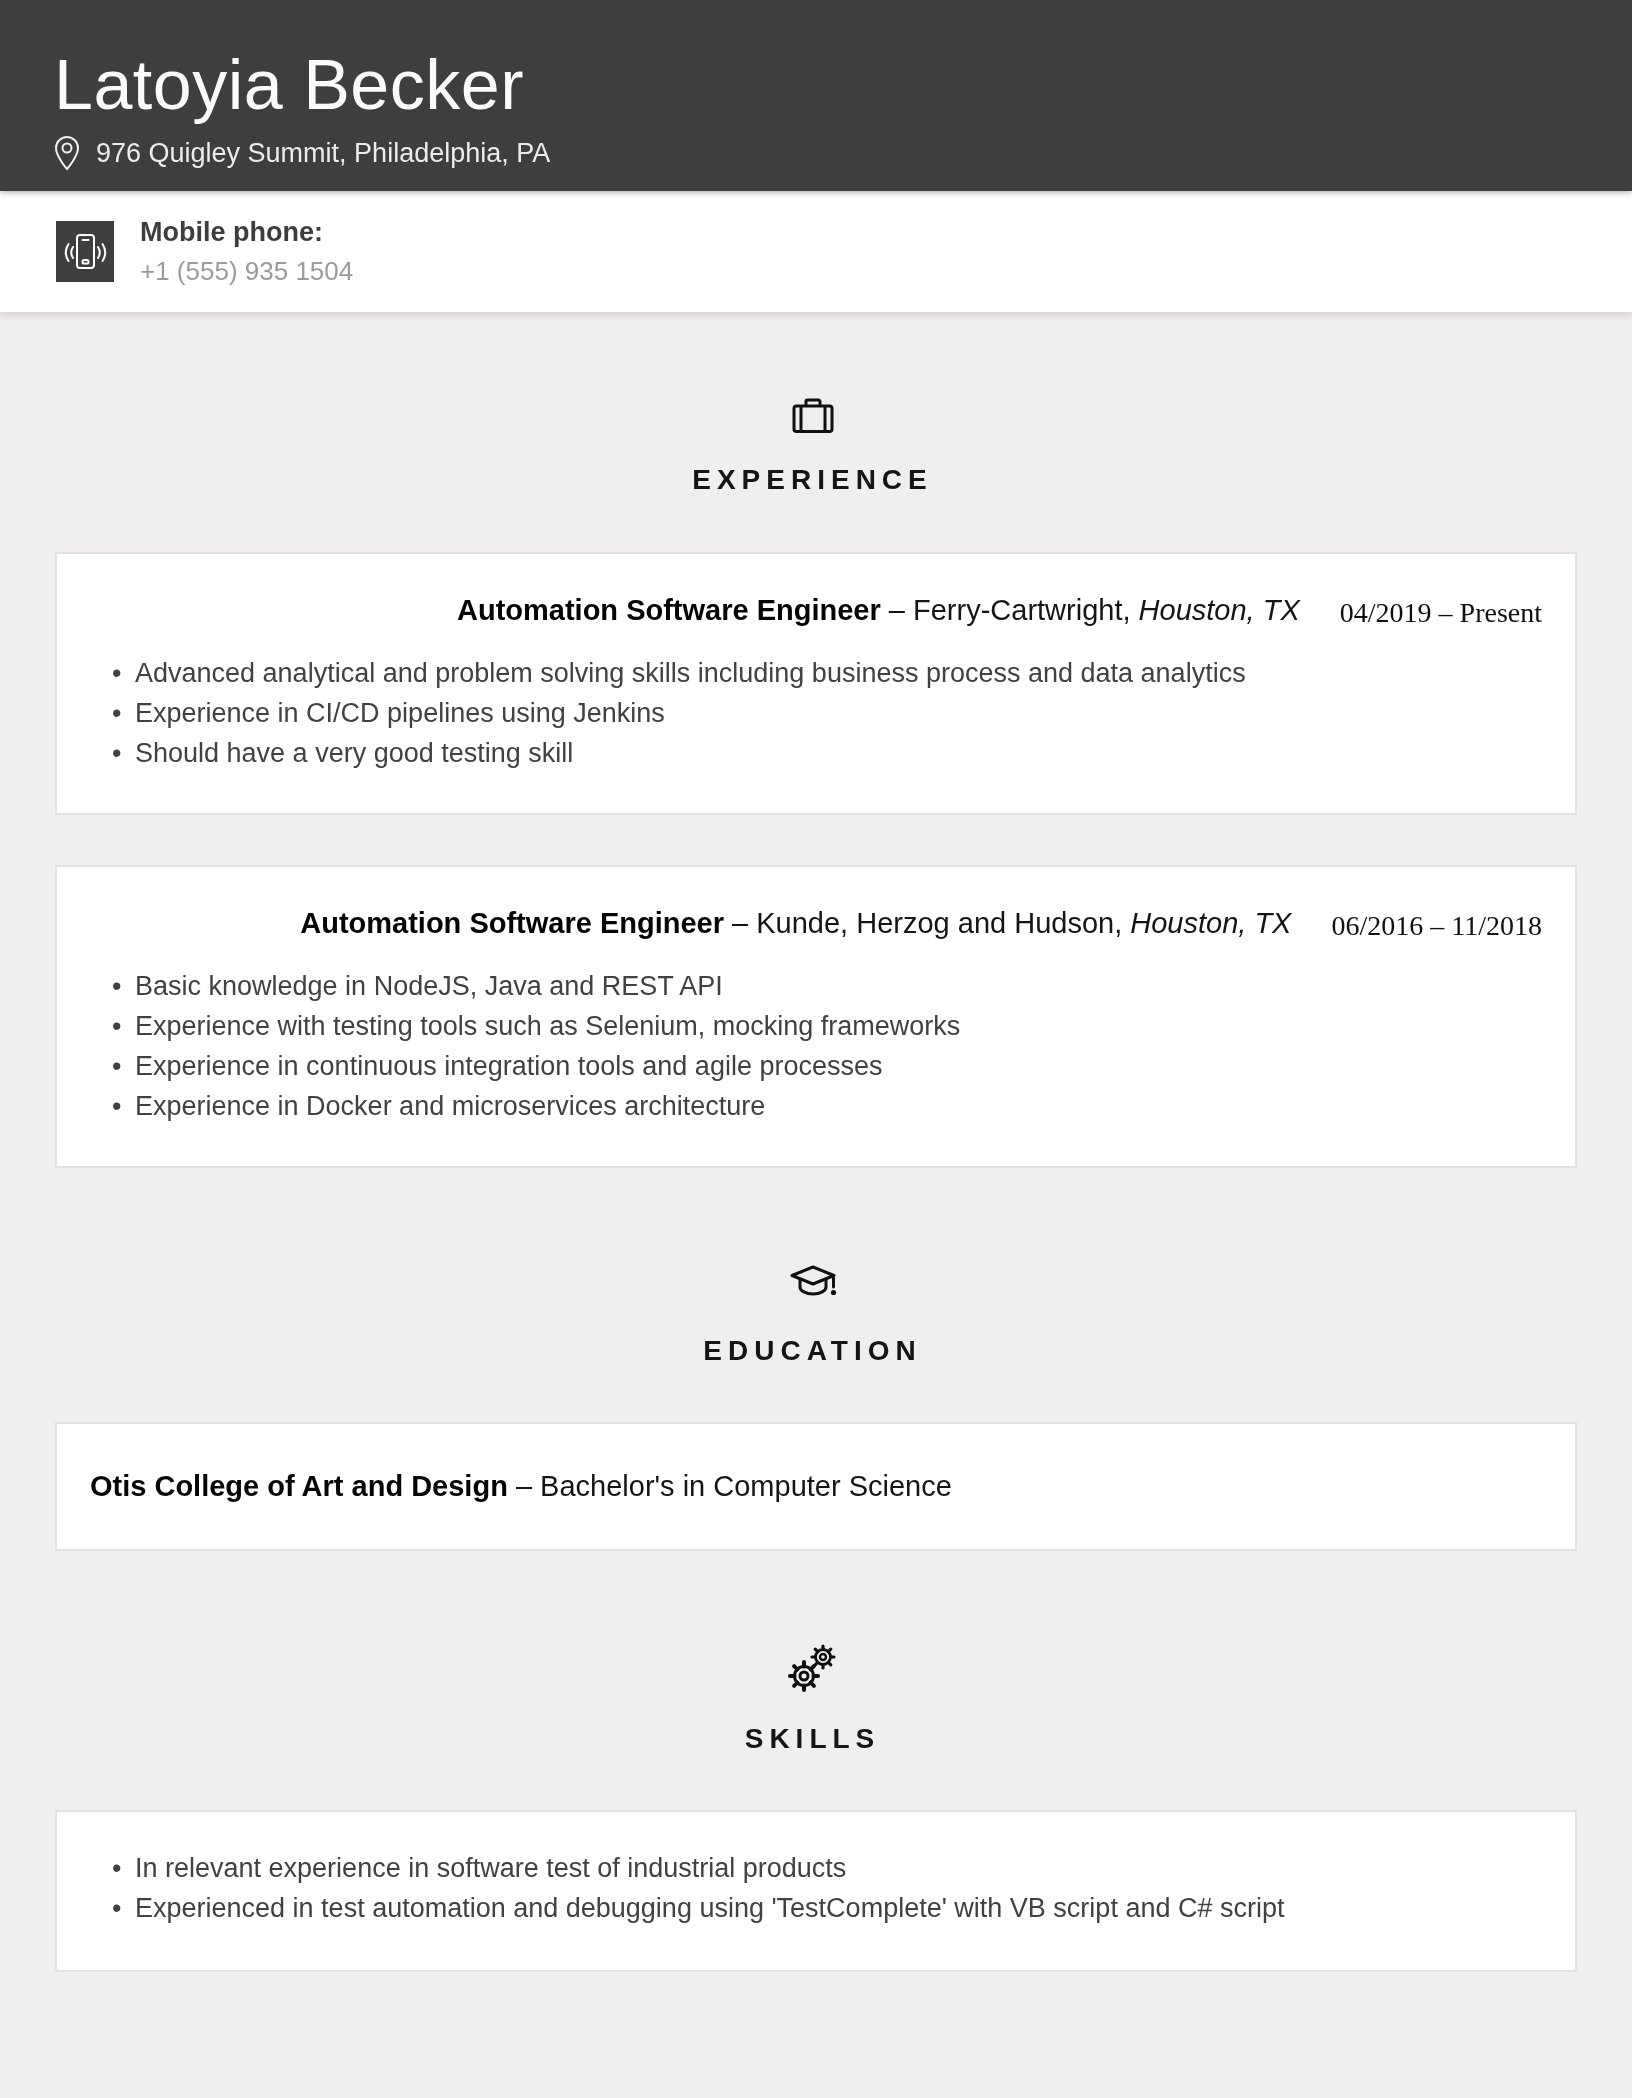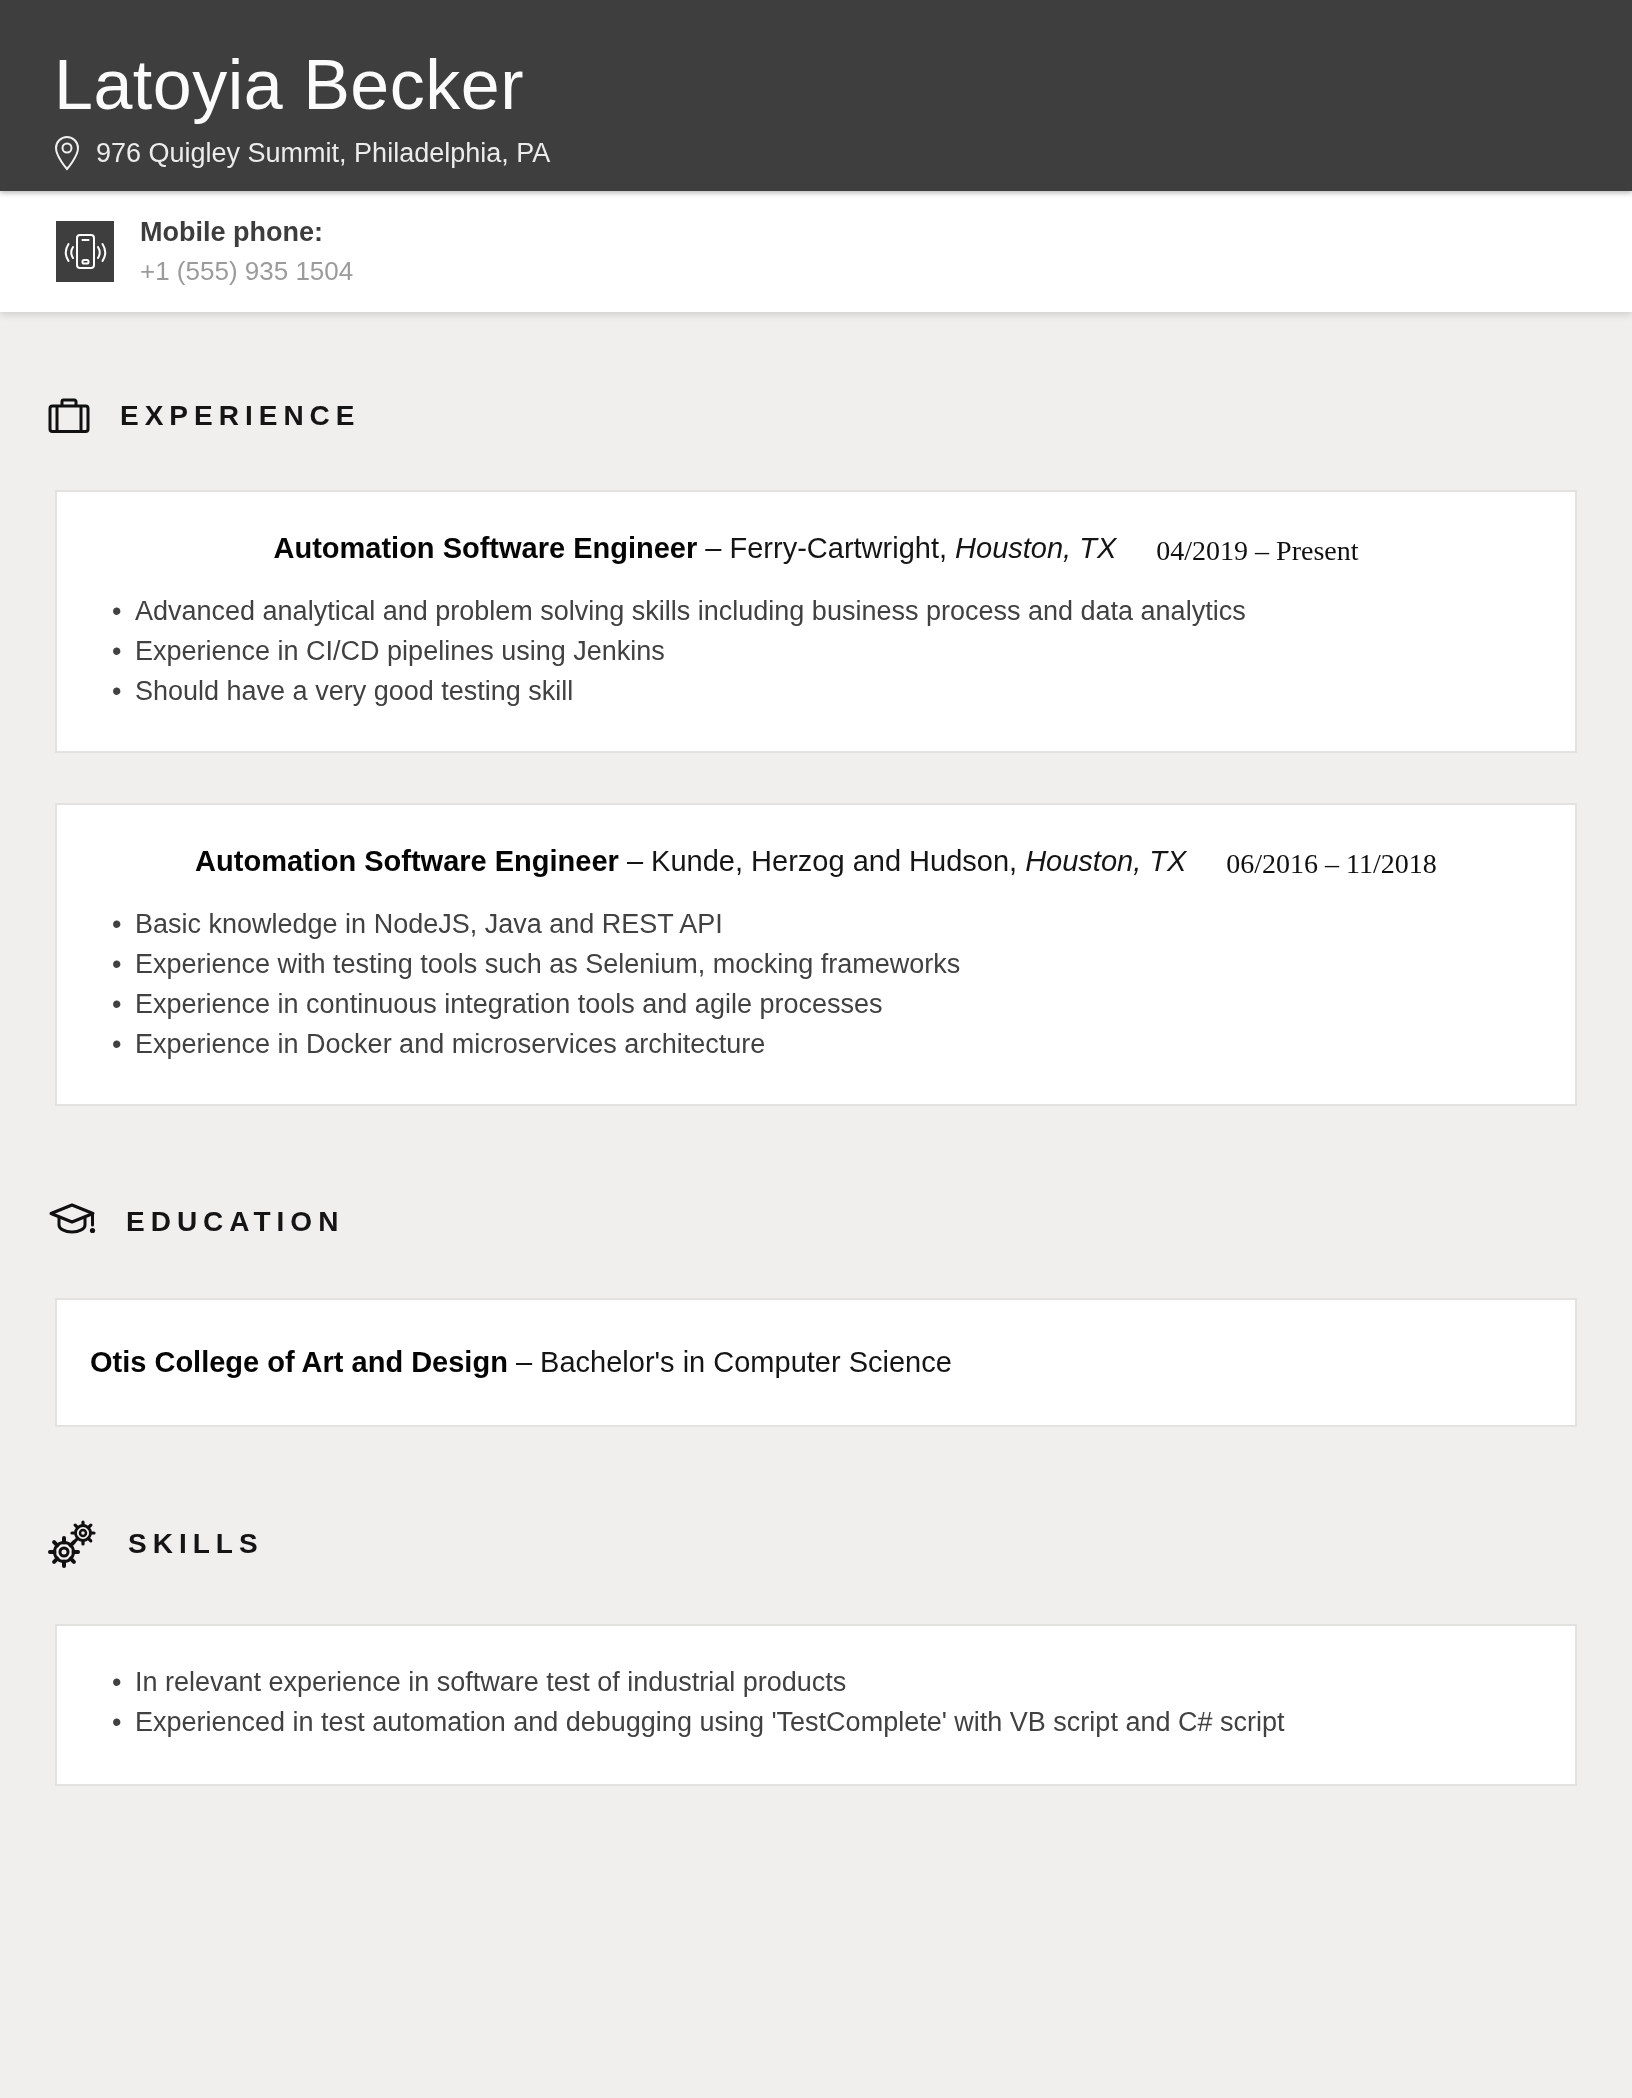--- a/index.html
+++ b/index.html
@@ -22,33 +22,33 @@
     padding-left:56px; position:relative; z-index:1; box-shadow:0 3px 7px rgba(0,0,0,.13);
   }
   .contact-icon-tile {
     width:58px; height:61px; background:#3e3e3e; flex:0 0 auto;
     display:flex; align-items:center; justify-content:center;
   }
   .contact-label { font-size:27px; font-weight:bold; color:#3d3d3d; }
   .contact-value { font-size:26px; color:#9b9b9b; margin-top:8px; }
   
   .main { padding:0 55px; }
-  .section-heading { display:flex; align-items:center; gap:30px; margin-left:-7px; }
+  .section-heading { display:flex; align-items:center; gap:30px; margin-left:-7px;flex-direction:column; }
   .section-heading .sh-title {
     font-size:28px; font-weight:bold; letter-spacing:6px; color:#151515;
   }
   .sh-exp { margin-top:85px; }
   .sh-edu { margin-top:95px; }
   .sh-skl { margin-top:92px; }
   .card { background:#fff; border:2px solid #e4e2e0; }
   .exp-card-1 { margin-top:56px; padding:38px 33px 40px; }
   .exp-card-2 { margin-top:50px; padding:38px 33px 40px; }
   .edu-card   { margin-top:55px; padding:44px 33px; }
   .skills-card{ margin-top:55px; padding:36px 33px 42px; }
-  .entry-header { display:flex; justify-content:center; }
+  .entry-header { display:flex; justify-content:flex-end; }
   .entry-title { font-size:29px; color:#101010; line-height:37px; }
   .role, .school { font-weight:bold; color:#050505; }
   .company, .degree { font-weight:normal; color:#151515; }
   .loc { font-style:italic; color:#151515; }
   .dates { font-size:28px; color:#101010; white-space:nowrap; margin:5px 0 0 40px;font-family:Liberation Serif, serif; }
   ul.bullets { list-style:none; margin-top:24px; }
   .bullets li {
     position:relative; padding-left:45px; font-size:27px; color:#414141; line-height:40px;
   }
   .bullets li::before { content:"•"; position:absolute; left:22px; color:#414141; }

